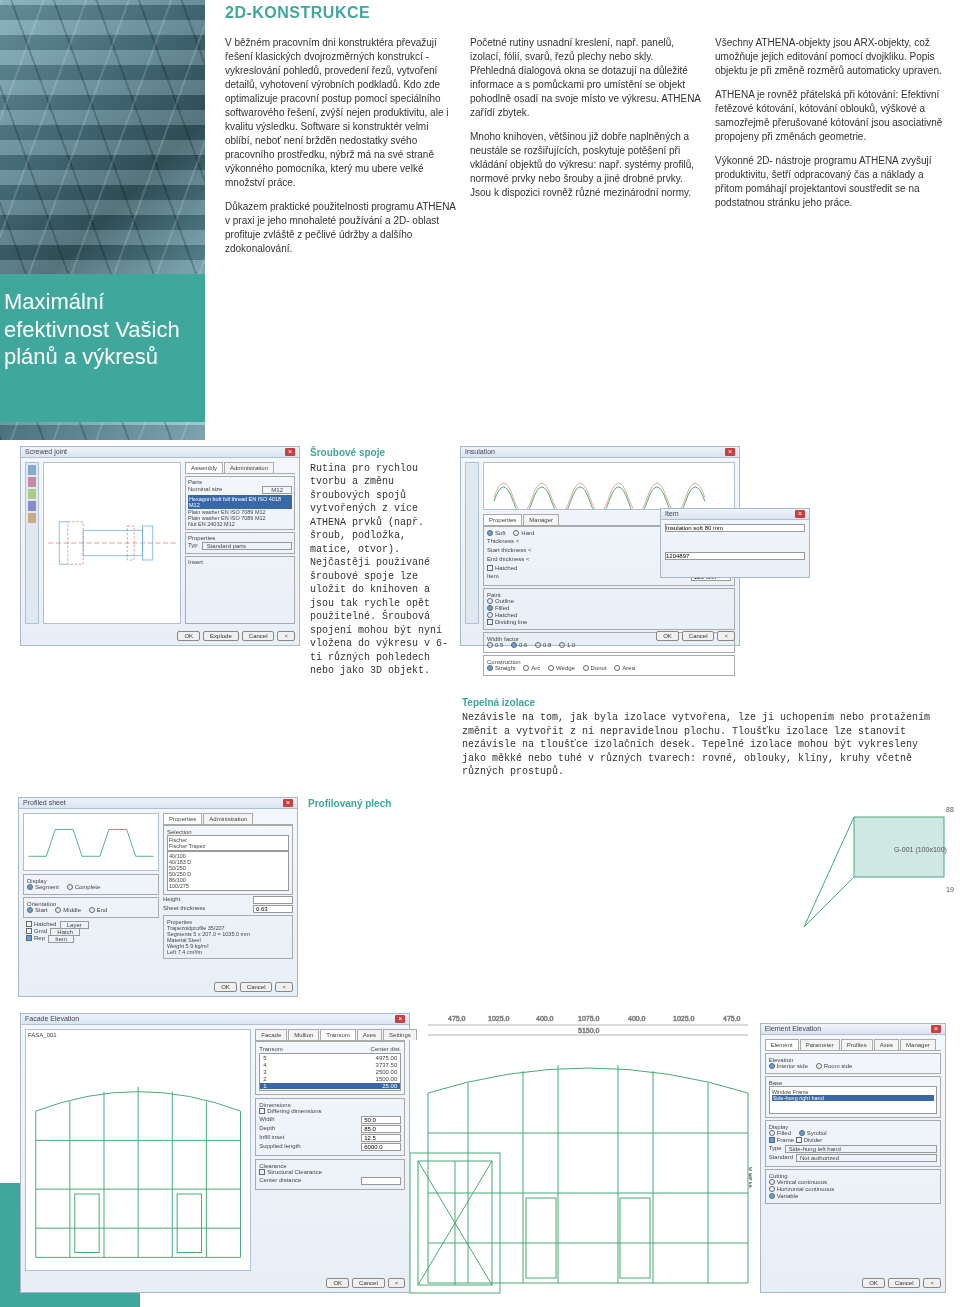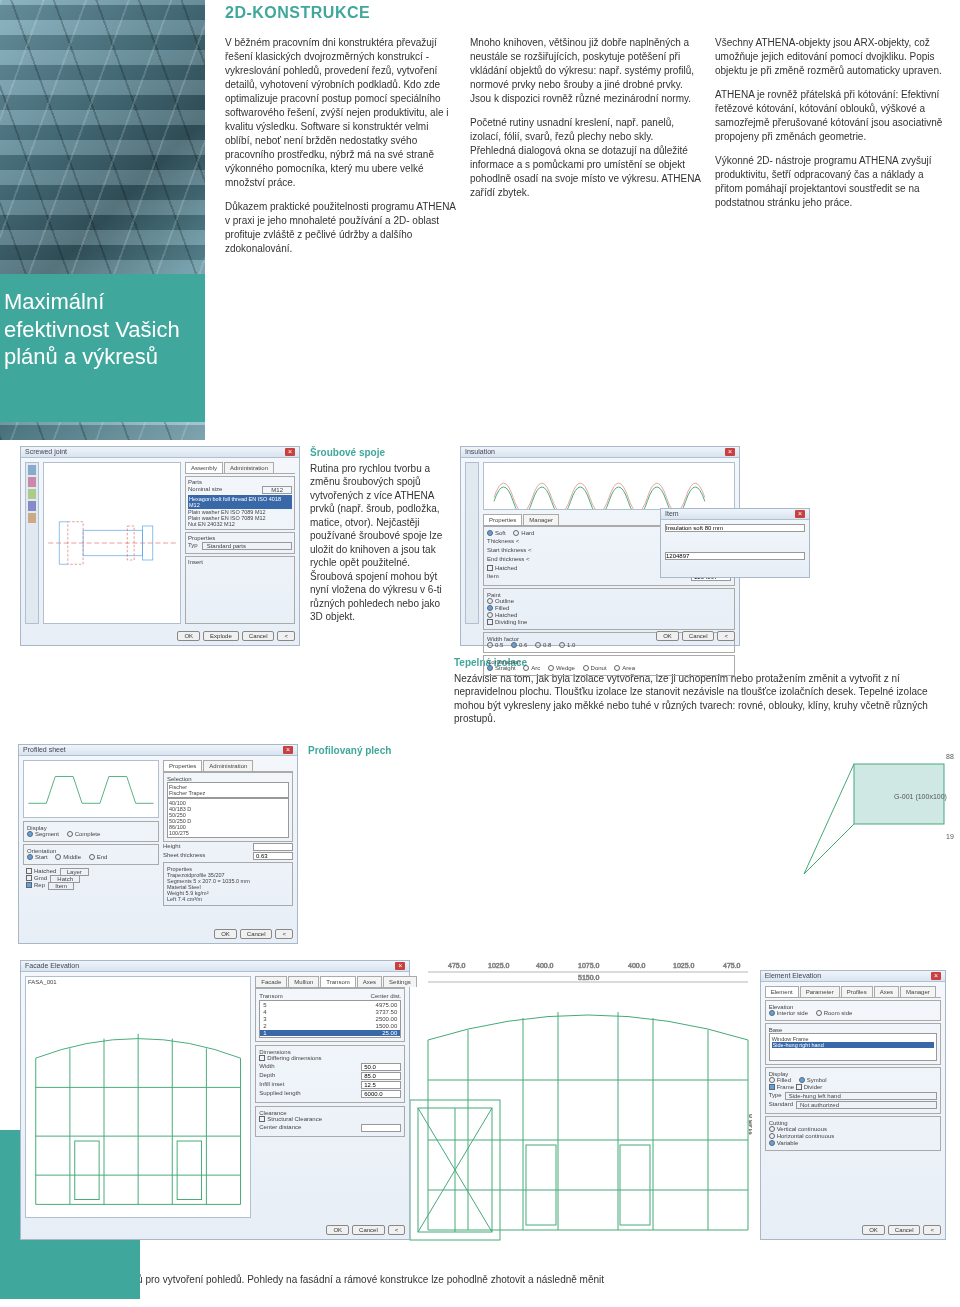--- a/index.html
+++ b/index.html
@@ -26,21 +26,21 @@
   .mid { display:flex; padding:6px 14px 10px 20px; gap:10px; }
   .shot { border:1px solid #a8b8c8; background:linear-gradient(#f4f8fc,#e8eef6); position:relative; }
   .shot .titlebar { height:11px; background:linear-gradient(#f0f4fa,#d8e4f0); border-bottom:1px solid #b0c0d0; font-size:7px; padding:1px 4px; color:#445; display:flex; justify-content:space-between; }
   .shot .body { padding:4px; font-size:6px; color:#444; }
   .shot .btnrow { position:absolute; bottom:4px; right:4px; display:flex; gap:3px; }
   .shot .btnrow span { border:1px solid #888; background:#f0f0f0; font-size:6px; padding:1px 6px; border-radius:2px; }
   .shot svg { display:block; }
   
   .feat-text { font-size:10px; line-height:1.35; }
   .feat-text h4 { color:#40a79c; font-size:10px; font-weight:700; margin-bottom:2px; }
-  .feat-text p { margin-bottom:8px; }
+  .feat-text p { margin-bottom:8px;font-family:Liberation Mono, monospace; }
   
   
   .lower { position:relative; padding:0 14px 10px 20px; }
   
   .teal-block { position:absolute; left:0; top:170px; width:140px; height:340px; background:#40a79c; }
   
   .facade-row { display:flex; gap:8px; margin-top:6px; position:relative; z-index:2;}
   
   .dim-line { stroke:#888; stroke-width:0.6; }
   .draw { stroke:#4a7; stroke-width:1; fill:none; }
@@ -74,22 +74,22 @@
     </div>
   </div>
   <div class="top-right">
     <div class="section-title">2D-KONSTRUKCE</div>
     <div class="cols3">
       <div class="col">
         <p>V běžném pracovním dni konstruktéra převažují řešení klasických dvojrozměrných konstrukcí - vykreslování pohledů, provedení řezů, vytvoření detailů, vyhotovení výrobních podkladů. Kdo zde optimalizuje pracovní postup pomocí speciálního softwarového řešení, zvýší nejen produktivitu, ale i kvalitu výsledku. Software si konstruktér velmi oblíbí, neboť není bržděn nedostatky svého pracovního prostředku, nýbrž má na své straně výkonného pomocníka, který mu ubere velké množství práce.</p>
         <p>Důkazem praktické použitelnosti programu ATHENA v praxi je jeho mnohaleté používání a 2D- oblast profituje zvláště z pečlivé údržby a dalšího zdokonalování.</p>
       </div>
       <div class="col">
+        <p>Početné rutiny usnadní kreslení, např. panelů, izolací, fólií, svarů, řezů plechy nebo skly. Přehledná dialogová okna se dotazují na důležité informace a s pomůckami pro umístění se objekt pohodlně osadí na svoje místo ve výkresu. ATHENA zařídí zbytek.</p>
         <p>Mnoho knihoven, většinou již dobře naplněných a neustále se rozšiřujících, poskytuje potěšení při vkládání objektů do výkresu: např. systémy profilů, normové prvky nebo šrouby a jiné drobné prvky. Jsou k dispozici rovněž různé mezinárodní normy.</p>
-        <p>Početné rutiny usnadní kreslení, např. panelů, izolací, fólií, svarů, řezů plechy nebo skly. Přehledná dialogová okna se dotazují na důležité informace a s pomůckami pro umístění se objekt pohodlně osadí na svoje místo ve výkresu. ATHENA zařídí zbytek.</p>
       </div>
       <div class="col">
         <p>Všechny ATHENA-objekty jsou ARX-objekty, což umožňuje jejich editování pomocí dvojkliku. Popis objektu je při změně rozměrů automaticky upraven.</p>
         <p>ATHENA je rovněž přátelská při kótování: Efektivní řetězové kótování, kótování oblouků, výškové a samozřejmě přerušované kótování jsou asociativně propojeny při změnách geometrie.</p>
         <p>Výkonné 2D- nástroje programu ATHENA zvyšují produktivitu, šetří odpracovaný čas a náklady a přitom pomáhají projektantovi soustředit se na podstatnou stránku jeho práce.</p>
       </div>
     </div>
   </div>
 </div>
 
@@ -291,21 +291,21 @@
         <input style="width: 100%; font-size: 6px; border: 1px solid rgb(153, 153, 153);" value="Insulation soft 80 mm">
         <div style="height:20px;"></div>
         <input style="width: 100%; font-size: 6px; border: 1px solid rgb(153, 153, 153);" value="1204897">
       </div>
     </div>
   </div>
 
   <div style="width:70px;"></div>
 </div>
 
-<div style="display:flex; padding:0 14px 10px 20px; gap:4px;">
+<div style="display:flex; padding:0 14px 10px 20px; gap:12px;">
   <div style="width:430px;"></div>
   <div class="feat-text" style="flex:1;">
     <h4>Tepelná izolace</h4>
     <p>Nezávisle na tom, jak byla izolace vytvořena, lze ji uchopením nebo protažením změnit a vytvořit z ní nepravidelnou plochu. Tloušťku izolace lze stanovit nezávisle na tloušťce izolačních desek. Tepelné izolace mohou být vykresleny jako měkké nebo tuhé v různých tvarech: rovné, oblouky, klíny, kruhy včetně různých prostupů.</p>
   </div>
 </div>
 
 <div style="display:flex; padding:0 14px 10px 8px; gap:10px; position:relative;">
   <div class="shot" style="width:280px; height:200px; margin-left:10px;">
     <div class="titlebar">

